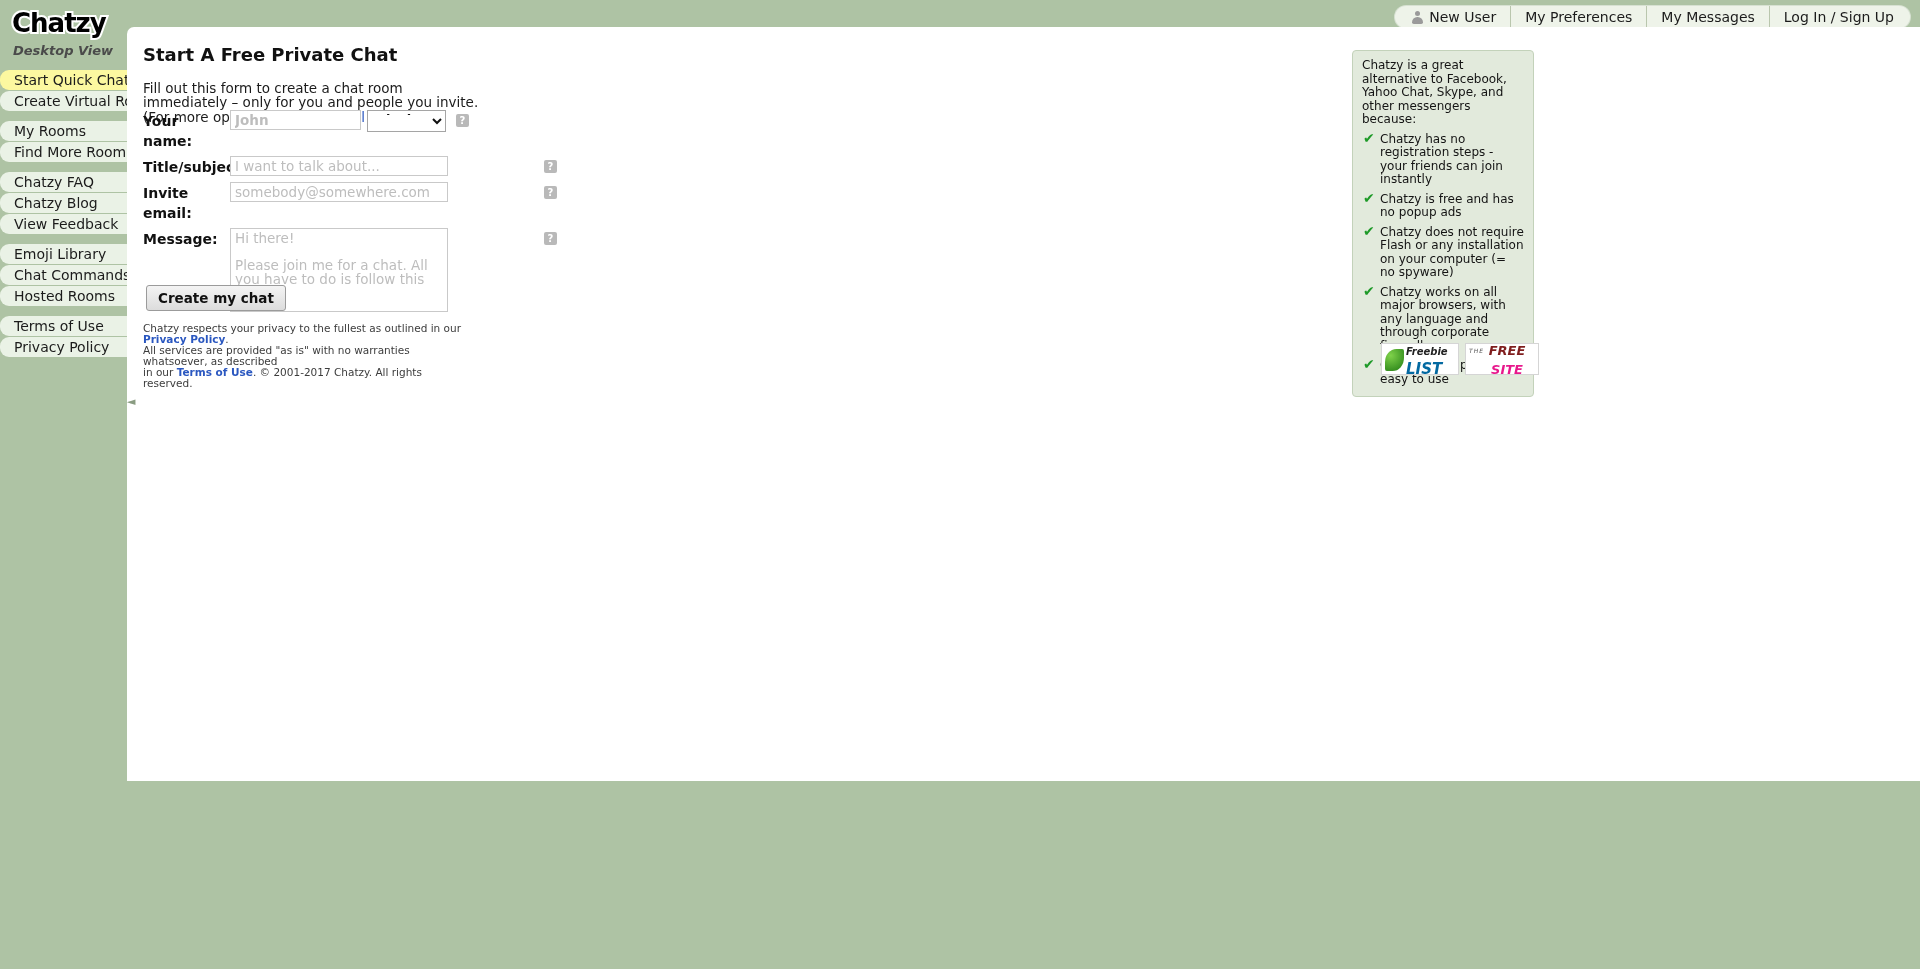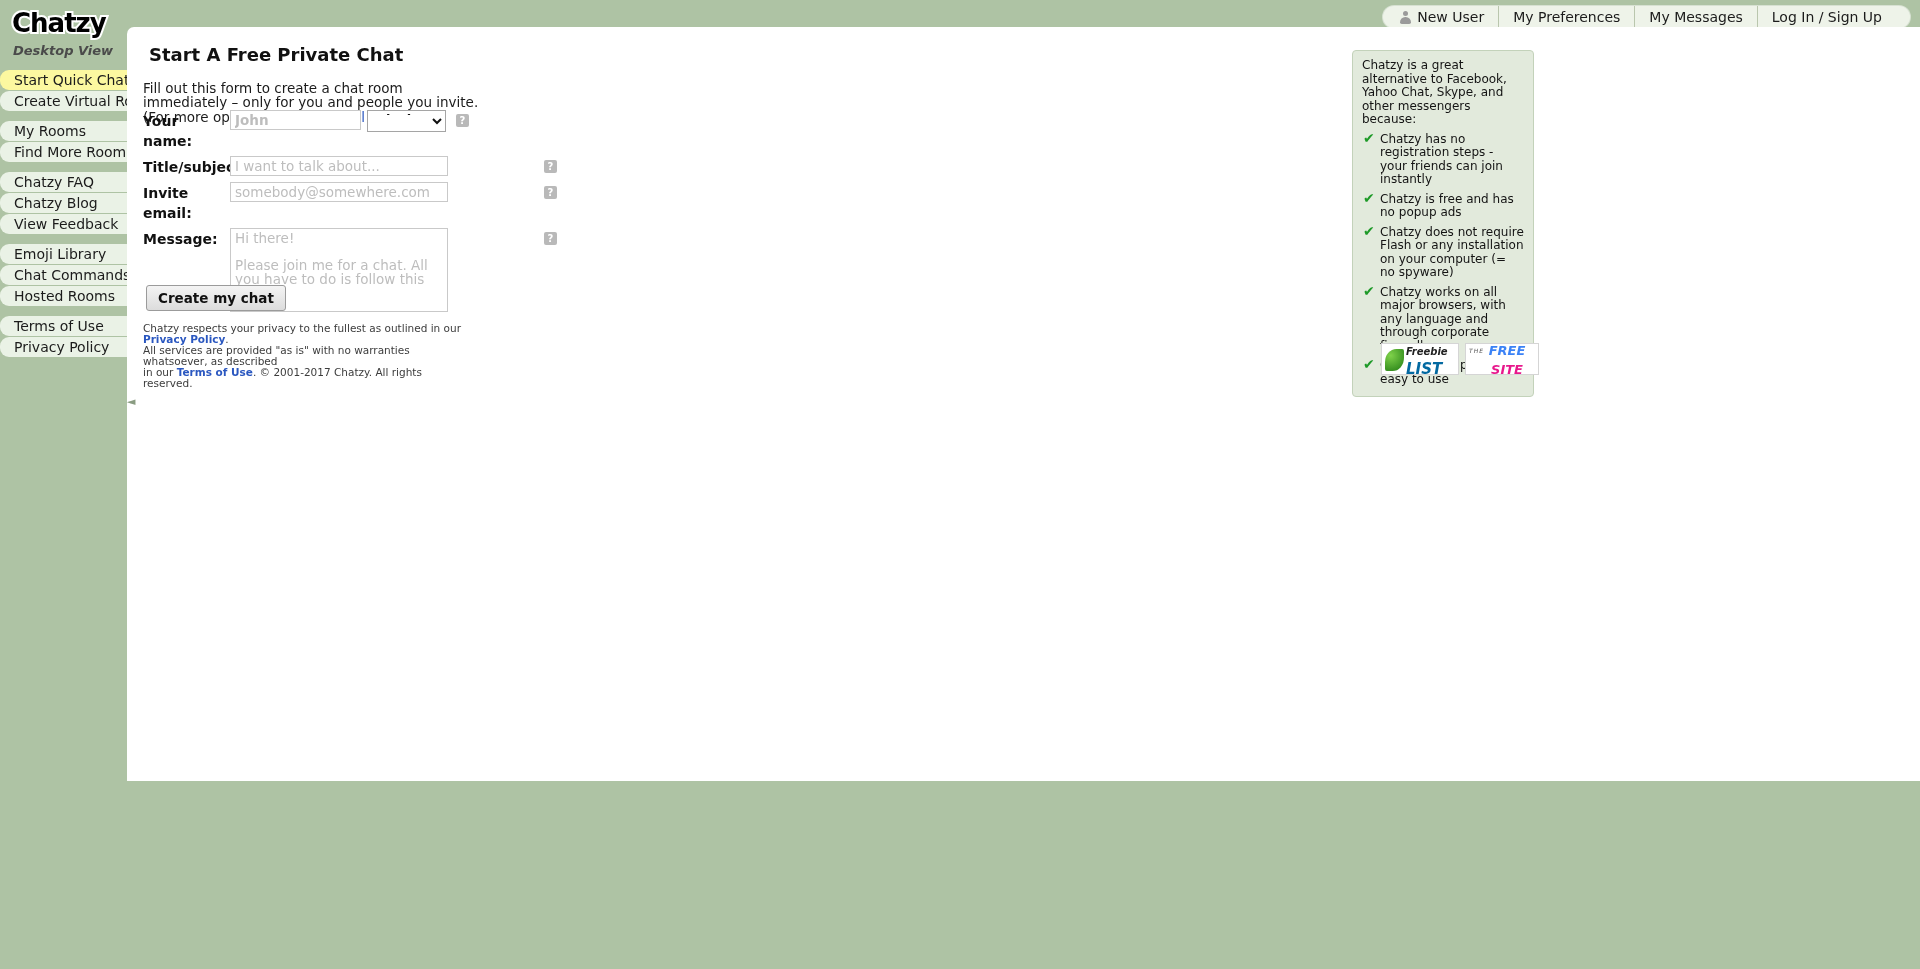--- a/index.html
+++ b/index.html
@@ -24,21 +24,21 @@
   }
   .navitem {
     display: flex; align-items: center; gap: 5px;
     padding: 0 14px;
     font-size: 14px;
     color: #1b1b1b;
     white-space: nowrap;
     cursor: pointer;
     border-right: 1px solid #b9c6ad;
   }
-  .navitem:last-child { border-right: none; padding-right: 28px; }
+  .navitem:last-child { border-right: none; padding-right: 16px; }
   .navitem:first-child { padding-left: 16px; }
   .person-icon {
     width: 13px; height: 13px;
     display: inline-block;
     position: relative;
     flex: 0 0 auto;
   }
   .person-icon::before {
     content: "";
     position: absolute; left: 4px; top: 0;
@@ -106,21 +106,21 @@
     left: 127px; top: 395px;
     width: 8px; height: 14px;
     color: #8a9c82;
     font-size: 11px;
     line-height: 14px;
     cursor: pointer;
   }
 
   h1#page-title {
     position: absolute;
-    left: 149px; top: 44px;
+    left: 143px; top: 44px;
     margin: 0;
     font-size: 18px;
     font-weight: bold;
     color: #111;
   }
   #page-intro {
     position: absolute;
     left: 143px; top: 67px;
     width: 345px;
     font-size: 13.5px;
@@ -274,21 +274,21 @@
     font-size: 15px; font-weight: bold; color: #0369a1;
     line-height: 14px;
   }
   .badge-site { width: 74px; justify-content: center; }
   .badge-site .the {
     position: absolute; left: 3px; top: 3px;
     font-size: 6px; color: #555; letter-spacing: 1px;
   }
   .badge-site .free {
     font-family: "DejaVu Sans", "Liberation Sans", sans-serif;
-    font-size: 13px; font-weight: bold; color: #3b82f6;
+    font-size: 13px; font-weight: bold; color: #7f1d1d;
     line-height: 12px;
   }
   .badge-site .site {
     font-family: "DejaVu Sans", "Liberation Sans", sans-serif;
     font-size: 13px; font-weight: bold; color: #e8188c;
     line-height: 12px;
   }
   .badge-site .stack { text-align: center; padding-left: 10px; }
 </style>
 </head>

